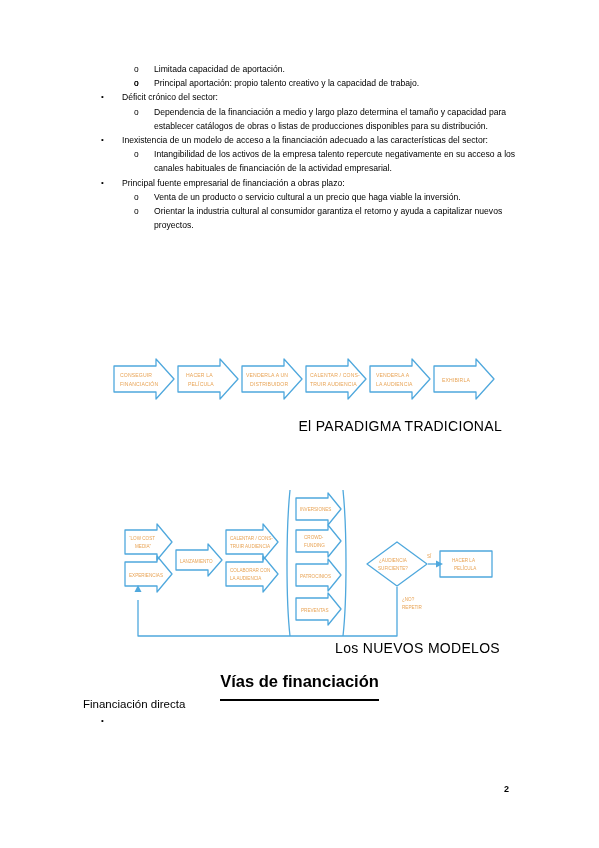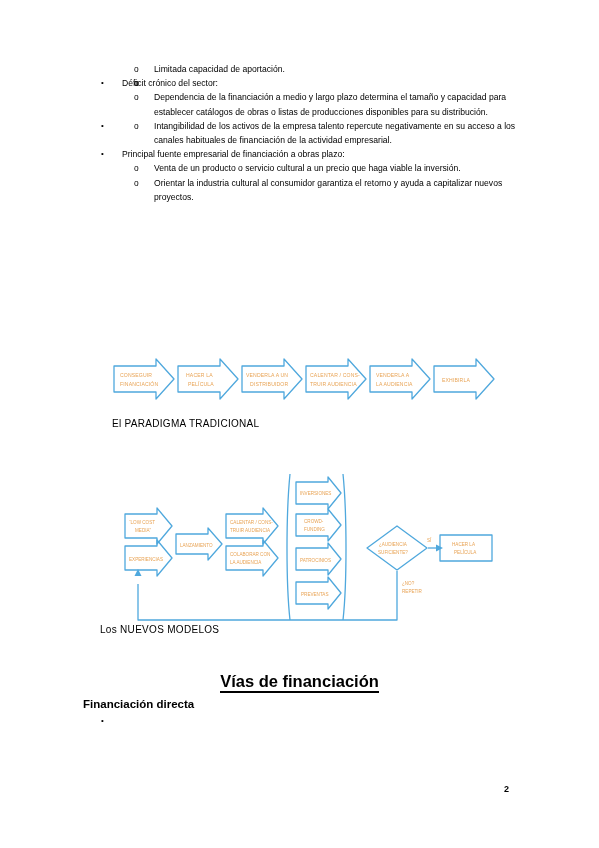--- a/index.html
+++ b/index.html
@@ -70,27 +70,27 @@
   .h-main {
     position: absolute;
     left: 0;
     top: 672px;
     width: 599px;
     text-align: center;
     font-size: 16.5px;
     font-weight: bold;
     letter-spacing: 0px;
   }
-  .h-main span { border-bottom: 2px solid #000; padding-bottom: 1px; }
+  .h-main span { border-bottom: 2px solid #000; padding-bottom: 9px; }
   .h-sub {
     position: absolute;
     left: 83px;
     top: 698px;
     font-size: 11.5px;
-    font-weight: bold;
+    font-weight: normal;
   }
   .tail-list {
     position: absolute;
     left: 96px;
     top: 714px;
     width: 425px;
   }
   .page-num {
     position: absolute;
     left: 504px;
@@ -103,28 +103,28 @@
   .diagram1 {
     position: absolute;
     left: 112px;
     top: 356px;
     width: 390px;
     height: 80px;
   }
   .diagram2 {
     position: absolute;
     left: 100px;
-    top: 472px;
+    top: 488px;
     width: 400px;
     height: 178px;
   }
   .d-cap {
     position: absolute;
-    text-align: left;
-    font-size: 10px;
+    text-align: right;
+    font-size: 14px;
     color: #000;
     letter-spacing: 0.3px;
     white-space: nowrap;
   }
   svg { display: block; }
   .chev-txt {
     font-family: "Liberation Sans", sans-serif;
     fill: #E8A355;
     font-size: 5.1px;
     letter-spacing: 0.15px;
@@ -138,27 +138,27 @@
 </head>
 <body>
 
 <div id="page">
 
   <div class="doc-body">
     <ul class="lvl1" id="body-list">
         <ul class="lvl2">
           <li class="b2"><span class="mk">o</span><span class="txt">Limitada capacidad de aportación.</span></li>
           <li class="b2"><span class="mk">o</span></li>
-          <li class="b2"><span class="mk">o</span></li>
+          <li class="b2"><span class="mk">o</span><span class="txt">Principal aportación: propio talento creativo y la capacidad de trabajo.</span></li>
         </ul>
         <li class="b1"><span class="mk">•</span><span class="txt">Déficit crónico del sector:</span></li>
         <ul class="lvl2">
           <li class="b2"><span class="mk">o</span><span class="txt">Dependencia de la financiación a medio y largo plazo determina el tamaño y capacidad para establecer catálogos de obras o listas de producciones disponibles para su distribución.</span></li>
         </ul>
-        <li class="b1"><span class="mk">•</span></li>
+        <li class="b1"><span class="mk">•</span><span class="txt">Inexistencia de un modelo de acceso a la financiación adecuado a las características del sector:</span></li>
         <ul class="lvl2">
           <li class="b2"><span class="mk">o</span><span class="txt">Intangibilidad de los activos de la empresa talento repercute negativamente en su acceso a los canales habituales de financiación de la actividad empresarial.</span></li>
         </ul>
         <li class="b1"><span class="mk">•</span><span class="txt">Principal fuente empresarial de financiación a obras plazo:</span></li>
         <ul class="lvl2">
           <li class="b2"><span class="mk">o</span><span class="txt">Venta de un producto o servicio cultural a un precio que haga viable la inversión.</span></li>
           <li class="b2"><span class="mk">o</span><span class="txt">Orientar la industria cultural al consumidor garantiza el retorno y ayuda a capitalizar nuevos proyectos.</span></li>
         </ul>
       </ul>
   </div>

